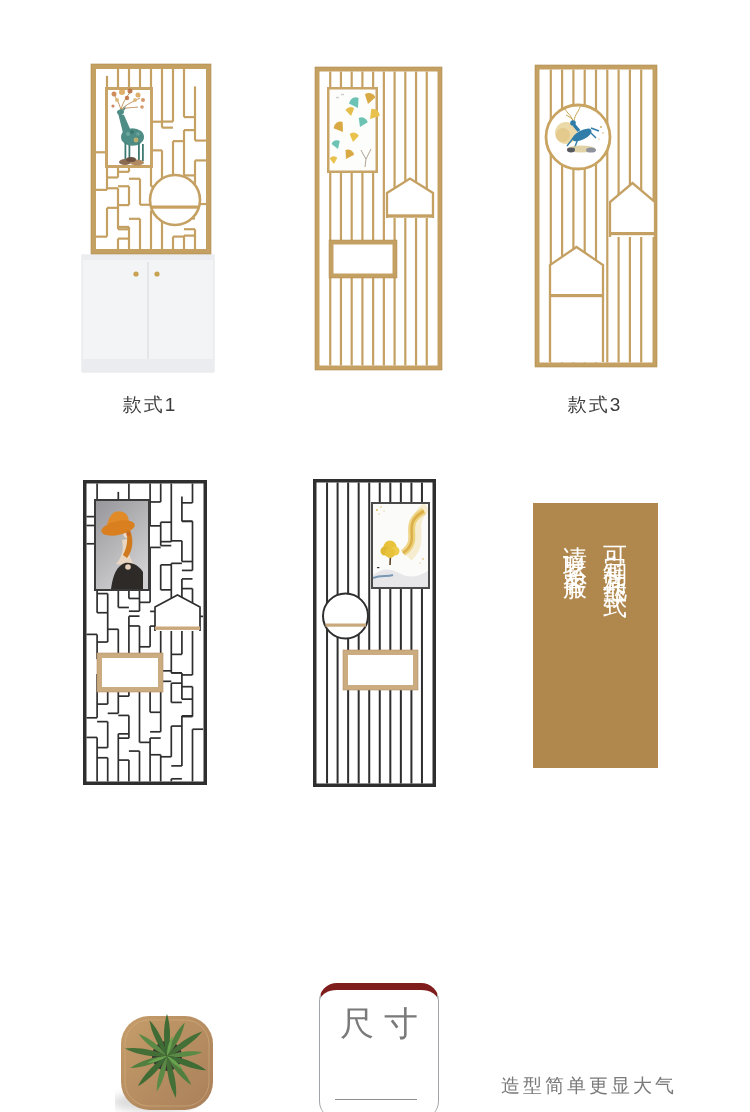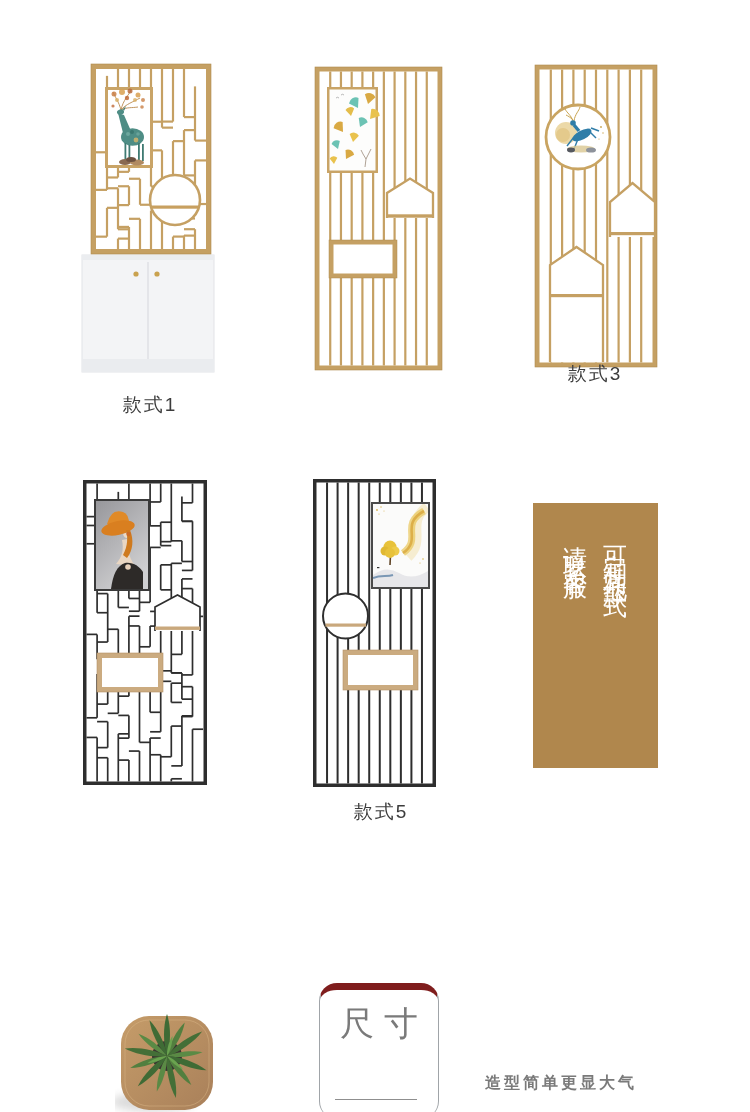--- a/index.html
+++ b/index.html
@@ -12,22 +12,22 @@
               background:var(--notice-bg,#b0874d);}
   .v-text{position:absolute;top:24px;writing-mode:vertical-rl;text-orientation:upright;
           font-size:24px;letter-spacing:8px;color:var(--notice-text,#ffffff);}
   .v-text.right{left:66px;}
   .v-text.left{left:26px;}
   .size-box{position:absolute;left:319px;top:983px;width:118px;height:129px;
             border-left:1px solid #a0a4a8;border-top:7px solid #7f1d1d;border-right:1px solid #a0a4a8;border-radius:18px;}
   .size-title{margin-top:12px;text-align:center;font-weight:300;font-size:34px;line-height:43px;
               letter-spacing:10px;text-indent:10px;color:var(--muted-text,#757575);}
   .size-rule{position:absolute;left:335px;top:1099px;width:82px;height:1px;background:#8f8f8f;}
-  .caption{position:absolute;left:485px;top:1073px;font-size:16px;letter-spacing:3px;
-           color:var(--muted-text,#7c7c7c);font-weight:bold;}
+  .caption{position:absolute;left:501px;top:1073px;font-size:19px;letter-spacing:3px;
+           color:var(--muted-text,#7c7c7c);}
 </style>
 </head>
 <body>
 
 <div class="canvas">
 
   <svg class="abs" style="left:80px;top:62px" width="136" height="312" viewBox="0 0 136 312">
 
     <g>
       <rect x="2" y="193" width="132" height="117" fill="#f3f4f6" stroke="#e2e3e7" stroke-width="1"></rect>
@@ -527,22 +527,21 @@
       <rect x="14.5" y="146.5" width="40.5" height="3.2" fill="#c9a87c"></rect>
     </g>
 
     <g>
       <rect x="32" y="173" width="75" height="40" fill="#cbab80" stroke="#b59267" stroke-width="0.6"></rect>
       <rect x="37" y="178" width="65" height="30" fill="#ffffff"></rect>
     </g>
   </svg>
 
   <div class="style-label" style="left:85px;top:392px">款式1</div>
-  <div class="style-label" style="left:530px;top:361px">款式3</div>
-  <div class="style-label" style="left:316px;top:799px">款式5</div>
+  <div class="style-label" style="left:530px;top:392px">款式3</div>
 
   <div class="notice-box">
     <div class="v-text right">可定制其他款式</div>
     <div class="v-text left">请联系客服</div>
   </div>
 
   <svg class="abs" style="left:115px;top:1008px" width="105" height="104" viewBox="0 0 105 104">
     <defs>
       <linearGradient id="woodg" x1="0" y1="0" x2="1" y2="1">
         <stop offset="0" stop-color="#c59c69"></stop>

